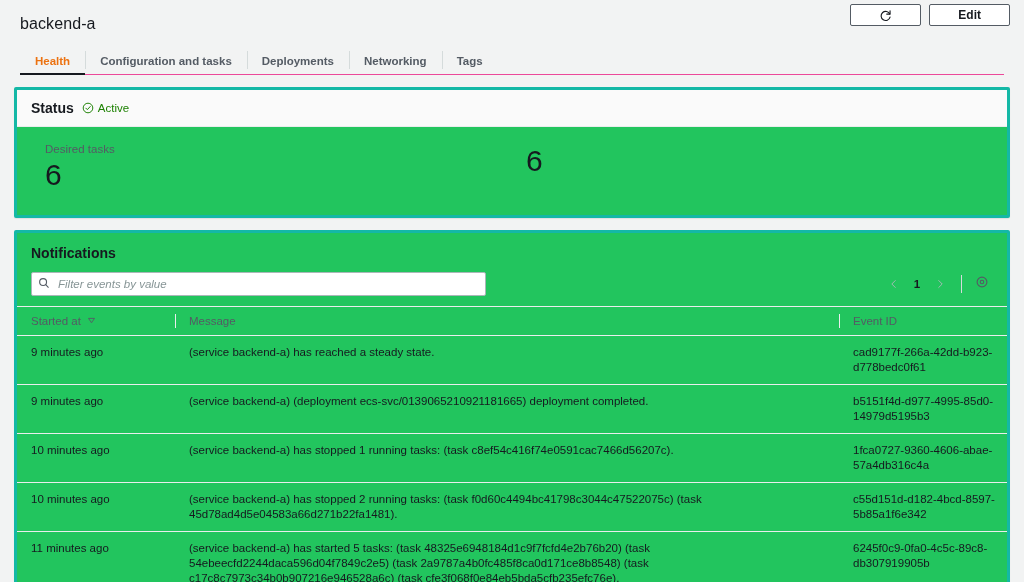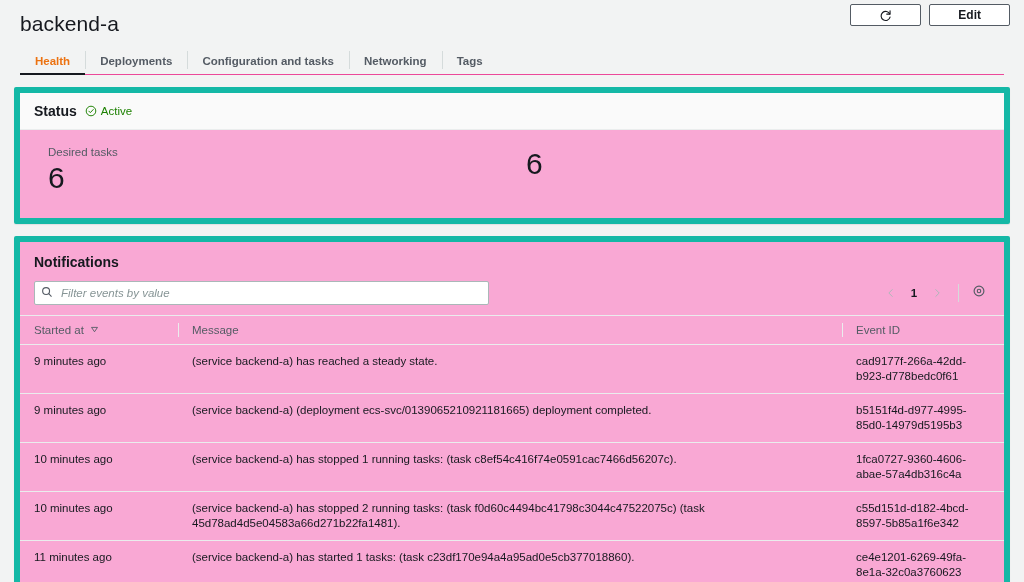--- a/index.html
+++ b/index.html
@@ -15,21 +15,21 @@
     overflow: hidden;
   }
 
   
   .page-header {
     position: relative;
     padding: 10px 20px 0 20px;
     background: #f2f3f3;
   }
   .page-title {
-    font-size: 21px;
+    font-size: 16px;
     font-weight: 400;
     color: #16191f;
     line-height: 28px;
     margin: 0;
     letter-spacing: 0.1px;
   }
   .header-actions {
     position: absolute;
     top: 4px;
     right: 14px;
@@ -91,22 +91,22 @@
     position: absolute;
     left: 0;
     right: 0;
     bottom: -1px;
     height: 2px;
     background: #16191f;
   }
 
   
   .card {
-    background: #f9a8d4;
-    border: 6px solid #14b8a6;
+    background: #22c55e;
+    border: 3px solid #14b8a6;
     border-radius: 2px;
     margin: 12px 14px 0 14px;
     box-shadow: 0 1px 1px 0 rgba(0,28,36,.08);
   }
   .card-header {
     display: flex;
     align-items: center;
     gap: 8px;
     padding: 10px 14px;
     border-bottom: 1px solid #eaeded;
@@ -291,22 +291,22 @@
           <path d="M13.6 2.2v4.1h-4.1" stroke-linecap="round" stroke-linejoin="round"></path>
         </svg>
       </span>
     </div>
     <div class="btn">Edit</div>
   </div>
 </div>
 
 <div class="tabs">
   <div class="tab active">Health</div>
+  <div class="tab">Configuration and tasks</div>
   <div class="tab">Deployments</div>
-  <div class="tab">Configuration and tasks</div>
   <div class="tab">Networking</div>
   <div class="tab">Tags</div>
 </div>
 
 <div class="card">
   <div class="card-header">
     <span class="card-title">Status</span>
     <span class="status-badge">
       <span>
         <svg width="12" height="12" viewBox="0 0 16 16" fill="none" stroke="#1d8102" stroke-width="1.3">
@@ -413,24 +413,19 @@
         <td>(service backend-a) has stopped 1 running tasks: (task c8ef54c416f74e0591cac7466d56207c).</td>
         <td>1fca0727-9360-4606-abae-57a4db316c4a</td>
       </tr>
       <tr>
         <td class="cell-started">10 minutes ago</td>
         <td>(service backend-a) has stopped 2 running tasks: (task f0d60c4494bc41798c3044c47522075c) (task 45d78ad4d5e04583a66d271b22fa1481).</td>
         <td>c55d151d-d182-4bcd-8597-5b85a1f6e342</td>
       </tr>
       <tr>
         <td class="cell-started">11 minutes ago</td>
-        <td>(service backend-a) has started 1 tasks: (task c23df170e94a4a95ad0e5cb377018860).</td>
-        <td>ce4e1201-6269-49fa-8e1a-32c0a3760623</td>
-      </tr>
-      <tr>
-        <td class="cell-started">11 minutes ago</td>
         <td>(service backend-a) has started 5 tasks: (task 48325e6948184d1c9f7fcfd4e2b76b20) (task 54ebeecfd2244daca596d04f7849c2e5) (task 2a9787a4b0fc485f8ca0d171ce8b8548) (task c17c8c7973c34b0b907216e946528a6c) (task cfe3f068f0e84eb5bda5cfb235efc76e).</td>
         <td>6245f0c9-0fa0-4c5c-89c8-db307919905b</td>
       </tr>
 
     </tbody>
   </table>
 </div>
 
 </body></html>

